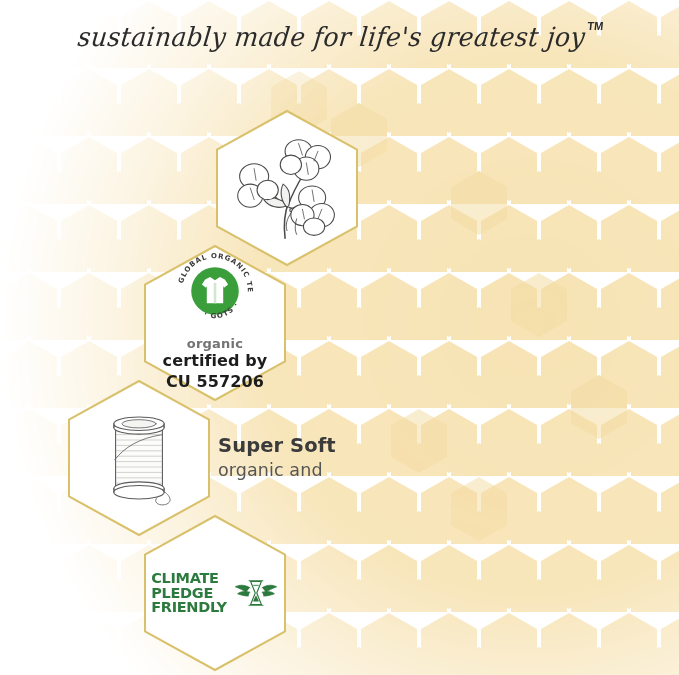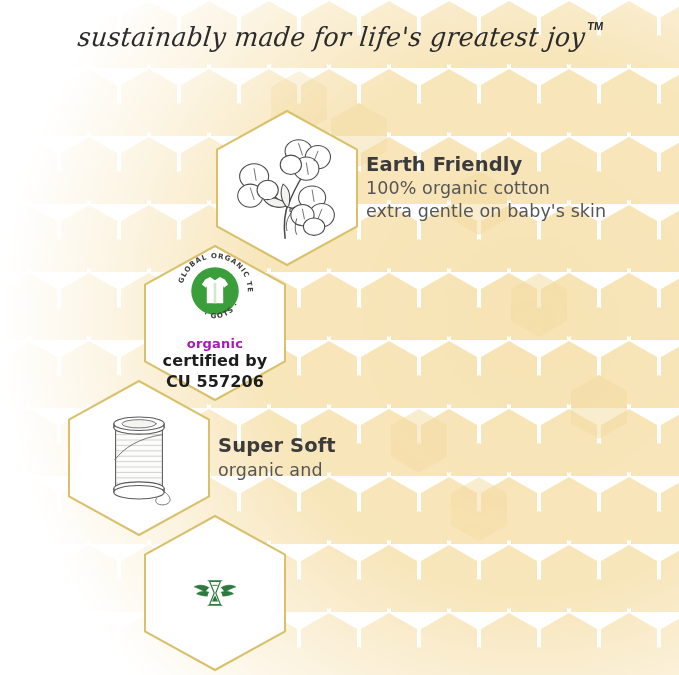--- a/index.html
+++ b/index.html
@@ -115,21 +115,21 @@
     display: flex;
     flex-direction: column;
     align-items: center;
     justify-content: center;
     transform: translateY(-2px);
   }
   .gots .gots-cap {
     font-family: "DejaVu Sans", sans-serif;
     font-size: 13px;
     font-weight: 600;
-    color: #a21caf;
+    color: #737373;
     margin-top: 4px;
     letter-spacing: 0.2px;
   }
   .gots .gots-line {
     font-family: "DejaVu Sans", sans-serif;
     font-size: 16px;
     font-weight: 700;
     color: #1d1d1d;
     line-height: 1.3;
     letter-spacing: 0.1px;
@@ -232,25 +232,20 @@
           <ellipse cx="76" cy="88" rx="12" ry="11"></ellipse>
           <ellipse cx="88" cy="100" rx="11" ry="9"></ellipse>
           <path d="M86 62 L88 74 M96 82 L92 92 M76 82 L78 92" fill="none" stroke-width="0.8"></path>
 
           <path d="M64 86 C60 92 58 98 60 104" fill="none" stroke-width="0.9"></path>
           <path d="M70 92 C68 98 68 104 70 108" fill="none" stroke-width="0.9"></path>
         </g>
       </svg>
     </div>
   </div>
-  <div class="copy">
-    <div class="title">Earth Friendly</div>
-    <div class="sub">100% organic cotton</div>
-    <div class="sub">extra gentle on baby's skin</div>
-  </div>
 </div>
 
 <div class="feature" id="feature-responsible">
   <div class="hexbox">
     <svg class="hexframe" viewBox="0 0 150 160">
       <polygon points="75,3 145,41.5 145,118.5 75,157 5,118.5 5,41.5" fill="#ffffff" stroke="#d9c06a" stroke-width="2"></polygon>
     </svg>
     <div class="art">
       <div class="gots">
         <svg viewBox="0 0 100 100" width="82" height="82" aria-hidden="true">
@@ -319,20 +314,25 @@
   </div>
 </div>
 
 <div class="feature" id="feature-trusted">
   <div class="hexbox">
     <svg class="hexframe" viewBox="0 0 150 160">
       <polygon points="75,3 145,41.5 145,118.5 75,157 5,118.5 5,41.5" fill="#ffffff" stroke="#d9c06a" stroke-width="2"></polygon>
     </svg>
     <div class="art">
       <div class="cpf">
+        <div class="cpf-words">
+          <span class="cpf-word">CLIMATE</span>
+          <span class="cpf-word">PLEDGE</span>
+          <span class="cpf-word">FRIENDLY</span>
+        </div>
         <svg viewBox="0 0 60 46" width="46" height="36" aria-hidden="true">
           <g fill="none" stroke="#2d7a3e" stroke-width="1.5" stroke-linecap="round" stroke-linejoin="round">
 
             <path d="M23 8 L37 8 L31 23 L37 38 L23 38 L29 23 Z"></path>
             <path d="M21 7 L39 7 M21 39 L39 39"></path>
             <path d="M26 34 L34 34 L30 26 Z" fill="#2d7a3e" stroke="none"></path>
             <path d="M27 13 L33 13" stroke-width="1.2"></path>
 
             <path d="M22 16 C15 12 8 12 3 15 C9 17 13 19 17 22" fill="#2d7a3e" stroke-width="1"></path>
             <path d="M22 22 C16 20 10 21 6 24 C11 26 16 27 20 27" fill="#2d7a3e" stroke-width="1"></path>

